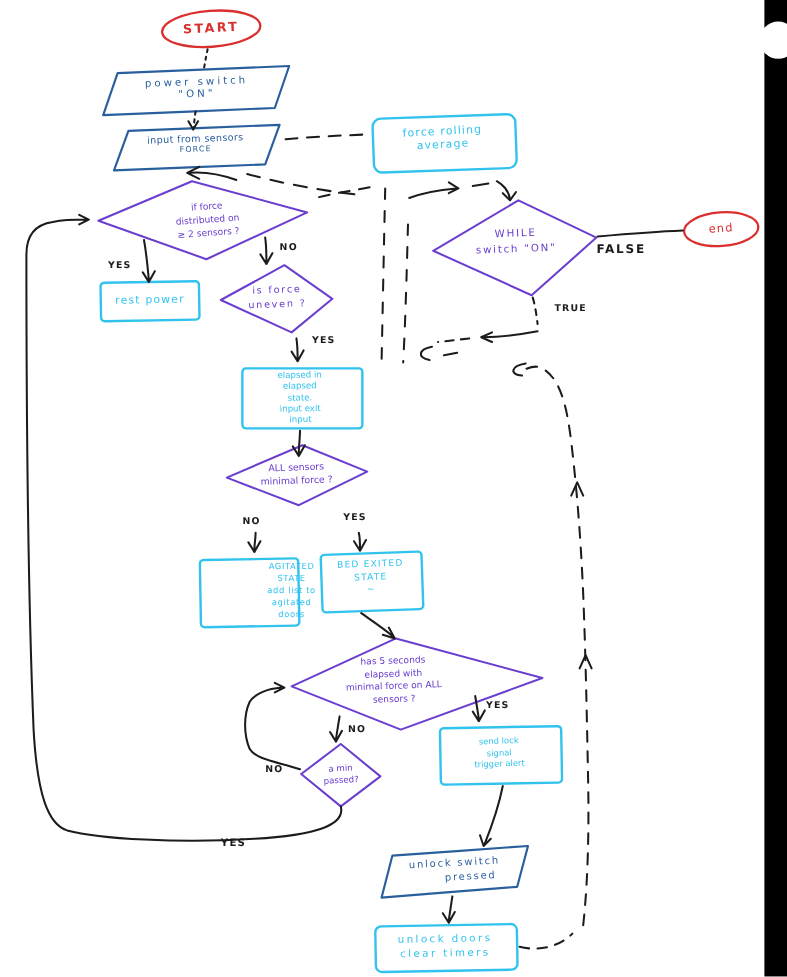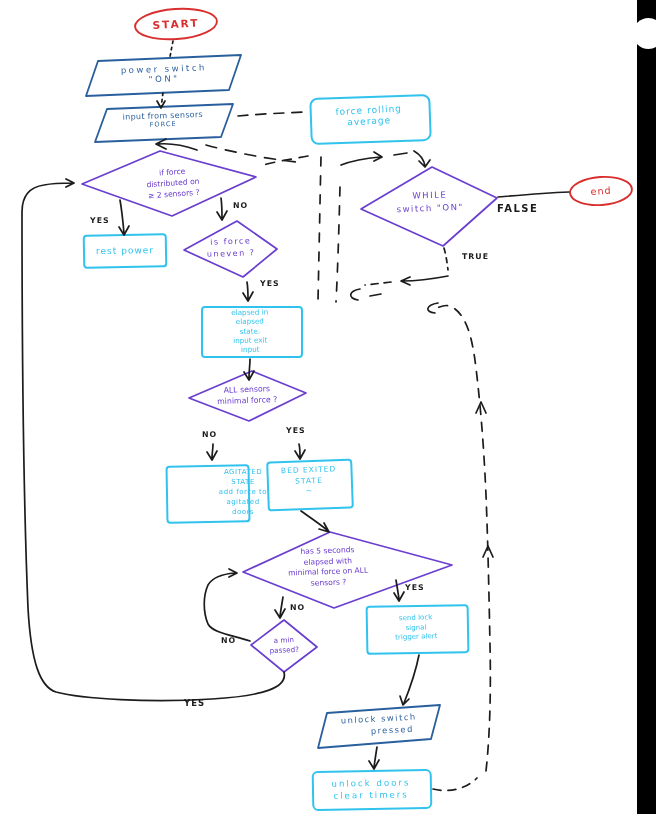--- a/index.html
+++ b/index.html
@@ -184,21 +184,21 @@
 </div>
 
 <div class="lbl t-purple" style="left:247px;top:395px;transform:translate(-50%,-50%) rotate(-2deg);font-size:7.8px;line-height:11px;">
   <span>ALL sensors</span>
   <span>minimal force ?</span>
 </div>
 
 <div class="lbl t-cyan" style="left:207px;top:492px;transform:translate(-50%,-50%);font-size:7px;line-height:10px;letter-spacing:0.5px;margin-left:36px;">
   <span>AGITATED</span>
   <span>STATE</span>
-  <span>add force to</span>
+  <span>add list to</span>
   <span>agitated</span>
   <span>doors</span>
 </div>
 
 <div class="lbl t-cyan" style="left:309px;top:481px;transform:translate(-50%,-50%) rotate(-2deg);font-size:7.5px;line-height:10.5px;letter-spacing:1px;">
   <span>BED EXITED</span>
   <span>STATE</span>
   <span>~</span>
 </div>
 

